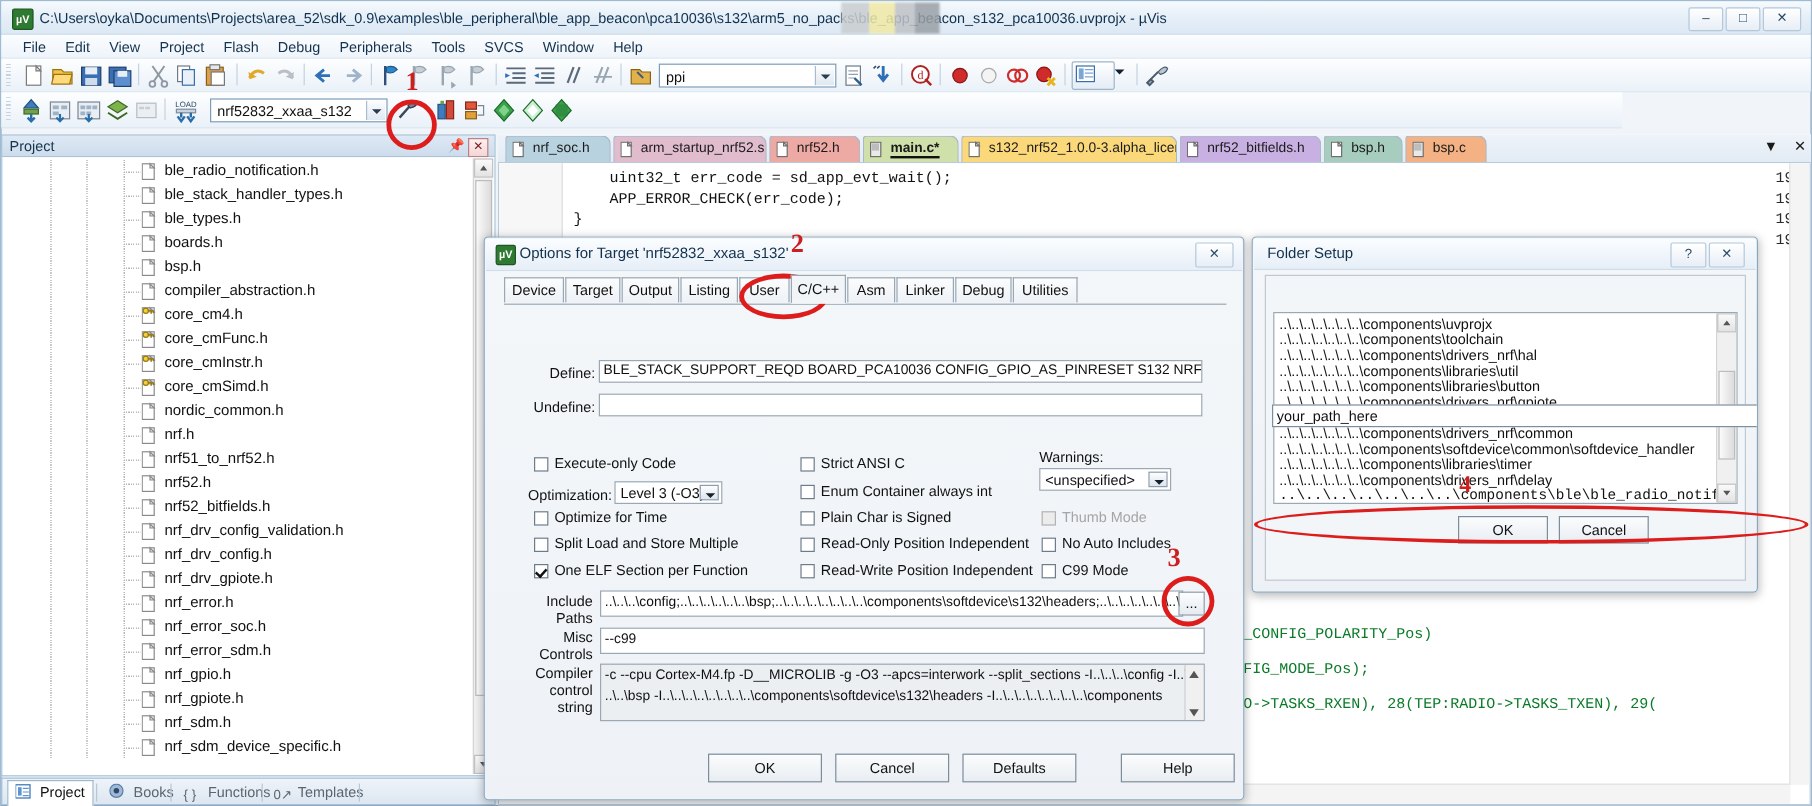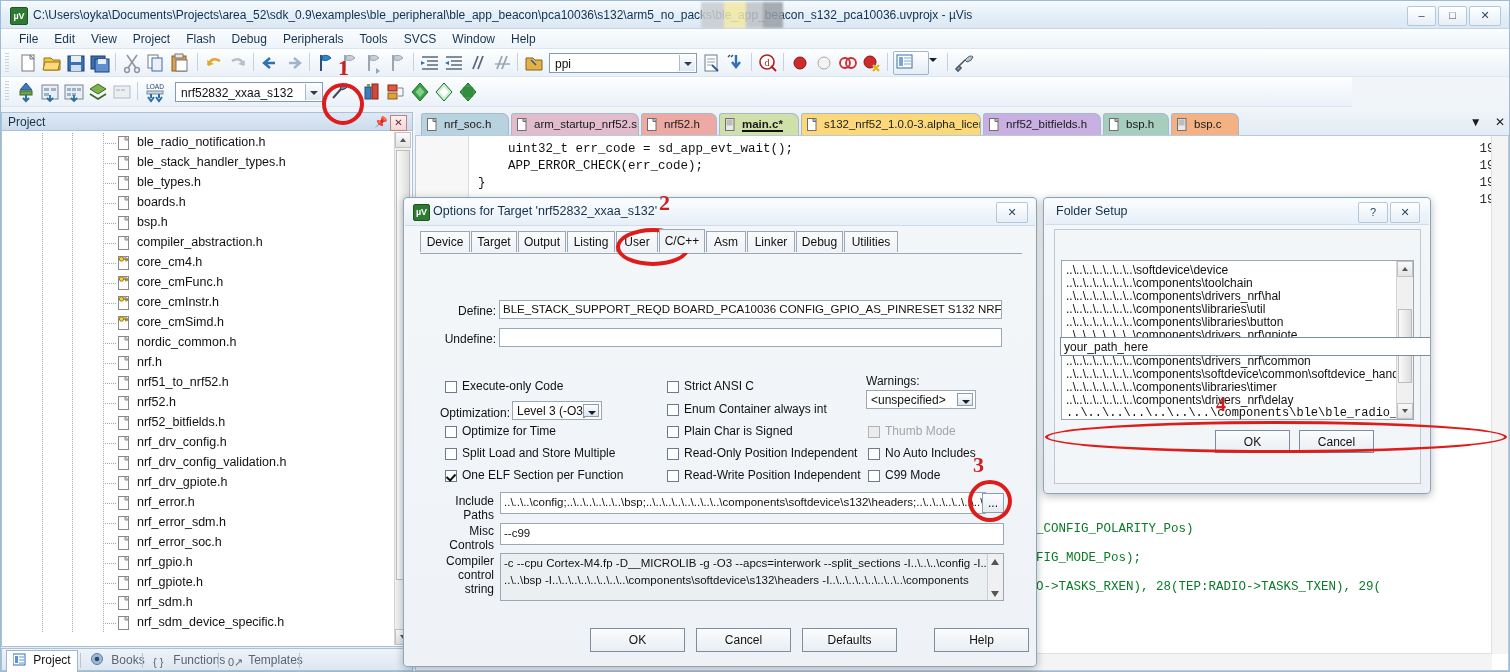--- a/index.html
+++ b/index.html
@@ -181,21 +181,21 @@
   .mlbox .ln{position:absolute;left:3px;white-space:nowrap;}
   .mlbox .sbar{position:absolute;right:0;top:0;bottom:0;width:15px;background:#f0f0f0;border-left:1px solid #c8cfd6;}
 
   .dotbtn{position:absolute;background:linear-gradient(#fcfdfe,#e6ebf1);border:1px solid #8e9dac;
     box-sizing:border-box;font-size:12px;line-height:18px;text-align:center;color:#111;}
 
   .btn{position:absolute;background:linear-gradient(#fbfcfd,#e9edf2);border:1px solid #7d8d9c;
     box-sizing:border-box;font-size:12px;text-align:center;color:#111;}
 
   
-  #folderdlg{position:absolute;left:1043px;top:197px;width:388px;height:297px;
+  #folderdlg{position:absolute;left:1043px;top:197px;width:422px;height:297px;
     background:linear-gradient(#f4f7fa,#edf1f5);border:1px solid #8aa7c0;border-radius:4px;
     box-shadow:0 2px 8px rgba(0,0,0,.28);box-sizing:border-box;overflow:hidden;}
   #folderdlg .dtitle{position:absolute;left:1px;top:1px;right:1px;height:25px;
     background:linear-gradient(#fbfdff,#e6eef7);border-bottom:1px solid #cfdcea;}
   #folderdlg .dtxt{position:absolute;left:11px;top:5px;font-size:12.5px;color:#12314d;}
   #folderdlg .tb{position:absolute;top:3px;width:28px;height:19px;border:1px solid #b4c8da;
     background:linear-gradient(#ffffff,#e7eef6);border-radius:2px;font-size:11px;line-height:18px;
     text-align:center;color:#2b4a66;}
   .fs-inner{position:absolute;left:10px;top:31px;right:9px;bottom:9px;
     border:1px solid #c0c8d0;background:#f3f6f9;box-sizing:border-box;}
@@ -722,42 +722,42 @@
         </div>
         <div class="tnode">
           <span class="guide" style="left:40px"></span>
           <span class="guide" style="left:70px"></span>
           <span class="guide" style="left:101px"></span>
           <span class="dash"></span>
           <span class="ficon"><svg width="13" height="16">
               <rect x="0.5" y="1.5" width="10" height="13" fill="#fff" stroke="#8a8a8a"></rect>
               <path d="M7 1.5 L10.5 5 L7 5z" fill="#e4e4e4" stroke="#8a8a8a"></path>
             </svg></span>
+          <span class="tlabel">nrf_drv_config_validation.h</span>
+        </div>
+        <div class="tnode">
+          <span class="guide" style="left:40px"></span>
+          <span class="guide" style="left:70px"></span>
+          <span class="guide" style="left:101px"></span>
+          <span class="dash"></span>
+          <span class="ficon"><svg width="13" height="16">
+              <rect x="0.5" y="1.5" width="10" height="13" fill="#fff" stroke="#8a8a8a"></rect>
+              <path d="M7 1.5 L10.5 5 L7 5z" fill="#e4e4e4" stroke="#8a8a8a"></path>
+            </svg></span>
           <span class="tlabel">nrf_drv_config.h</span>
         </div>
         <div class="tnode">
           <span class="guide" style="left:40px"></span>
           <span class="guide" style="left:70px"></span>
           <span class="guide" style="left:101px"></span>
           <span class="dash"></span>
           <span class="ficon"><svg width="13" height="16">
               <rect x="0.5" y="1.5" width="10" height="13" fill="#fff" stroke="#8a8a8a"></rect>
               <path d="M7 1.5 L10.5 5 L7 5z" fill="#e4e4e4" stroke="#8a8a8a"></path>
             </svg></span>
-          <span class="tlabel">nrf_drv_config_validation.h</span>
-        </div>
-        <div class="tnode">
-          <span class="guide" style="left:40px"></span>
-          <span class="guide" style="left:70px"></span>
-          <span class="guide" style="left:101px"></span>
-          <span class="dash"></span>
-          <span class="ficon"><svg width="13" height="16">
-              <rect x="0.5" y="1.5" width="10" height="13" fill="#fff" stroke="#8a8a8a"></rect>
-              <path d="M7 1.5 L10.5 5 L7 5z" fill="#e4e4e4" stroke="#8a8a8a"></path>
-            </svg></span>
           <span class="tlabel">nrf_drv_gpiote.h</span>
         </div>
         <div class="tnode">
           <span class="guide" style="left:40px"></span>
           <span class="guide" style="left:70px"></span>
           <span class="guide" style="left:101px"></span>
           <span class="dash"></span>
           <span class="ficon"><svg width="13" height="16">
               <rect x="0.5" y="1.5" width="10" height="13" fill="#fff" stroke="#8a8a8a"></rect>
               <path d="M7 1.5 L10.5 5 L7 5z" fill="#e4e4e4" stroke="#8a8a8a"></path>
@@ -766,32 +766,32 @@
         </div>
         <div class="tnode">
           <span class="guide" style="left:40px"></span>
           <span class="guide" style="left:70px"></span>
           <span class="guide" style="left:101px"></span>
           <span class="dash"></span>
           <span class="ficon"><svg width="13" height="16">
               <rect x="0.5" y="1.5" width="10" height="13" fill="#fff" stroke="#8a8a8a"></rect>
               <path d="M7 1.5 L10.5 5 L7 5z" fill="#e4e4e4" stroke="#8a8a8a"></path>
             </svg></span>
+          <span class="tlabel">nrf_error_soc.h</span>
+        </div>
+        <div class="tnode">
+          <span class="guide" style="left:40px"></span>
+          <span class="guide" style="left:70px"></span>
+          <span class="guide" style="left:101px"></span>
+          <span class="dash"></span>
+          <span class="ficon"><svg width="13" height="16">
+              <rect x="0.5" y="1.5" width="10" height="13" fill="#fff" stroke="#8a8a8a"></rect>
+              <path d="M7 1.5 L10.5 5 L7 5z" fill="#e4e4e4" stroke="#8a8a8a"></path>
+            </svg></span>
           <span class="tlabel">nrf_error_sdm.h</span>
-        </div>
-        <div class="tnode">
-          <span class="guide" style="left:40px"></span>
-          <span class="guide" style="left:70px"></span>
-          <span class="guide" style="left:101px"></span>
-          <span class="dash"></span>
-          <span class="ficon"><svg width="13" height="16">
-              <rect x="0.5" y="1.5" width="10" height="13" fill="#fff" stroke="#8a8a8a"></rect>
-              <path d="M7 1.5 L10.5 5 L7 5z" fill="#e4e4e4" stroke="#8a8a8a"></path>
-            </svg></span>
-          <span class="tlabel">nrf_error_soc.h</span>
         </div>
         <div class="tnode">
           <span class="guide" style="left:40px"></span>
           <span class="guide" style="left:70px"></span>
           <span class="guide" style="left:101px"></span>
           <span class="dash"></span>
           <span class="ficon"><svg width="13" height="16">
               <rect x="0.5" y="1.5" width="10" height="13" fill="#fff" stroke="#8a8a8a"></rect>
               <path d="M7 1.5 L10.5 5 L7 5z" fill="#e4e4e4" stroke="#8a8a8a"></path>
             </svg></span>
@@ -1032,21 +1032,21 @@
 
   <div id="folderdlg">
     <div class="dtitle">
       <span class="dtxt">Folder Setup</span>
       <span class="tb" style="right:41px;">?</span>
       <span class="tb" style="right:9px;">✕</span>
     </div>
     <div class="fs-inner">
       <div class="fs-list">
         <div id="fs-list-host">
-            <div class="ln" style="top: 2px;">..\..\..\..\..\..\..\softdevice\device</div>
+            <div class="ln" style="top: 2px;">..\..\..\..\..\..\..\components\uvprojx</div>
             <div class="ln" style="top: 15px;">..\..\..\..\..\..\..\components\toolchain</div>
             <div class="ln" style="top: 28px;">..\..\..\..\..\..\..\components\drivers_nrf\hal</div>
             <div class="ln" style="top: 41px;">..\..\..\..\..\..\..\components\libraries\util</div>
             <div class="ln" style="top: 54px;">..\..\..\..\..\..\..\components\libraries\button</div>
             <div class="ln" style="top: 67px;">..\..\..\..\..\..\..\components\drivers_nrf\gpiote</div>
             <div class="ln" style="top: 80px;">..\..\..\..\..\..\..\components\drivers_nrf\config</div>
             <div class="ln" style="top: 93px;">..\..\..\..\..\..\..\components\drivers_nrf\common</div>
             <div class="ln" style="top: 106px; text-align: center;">..\..\..\..\..\..\..\components\softdevice\common\softdevice_handler</div>
             <div class="ln" style="top: 119px;">..\..\..\..\..\..\..\components\libraries\timer</div>
             <div class="ln" style="top: 132px;">..\..\..\..\..\..\..\components\drivers_nrf\delay</div>

